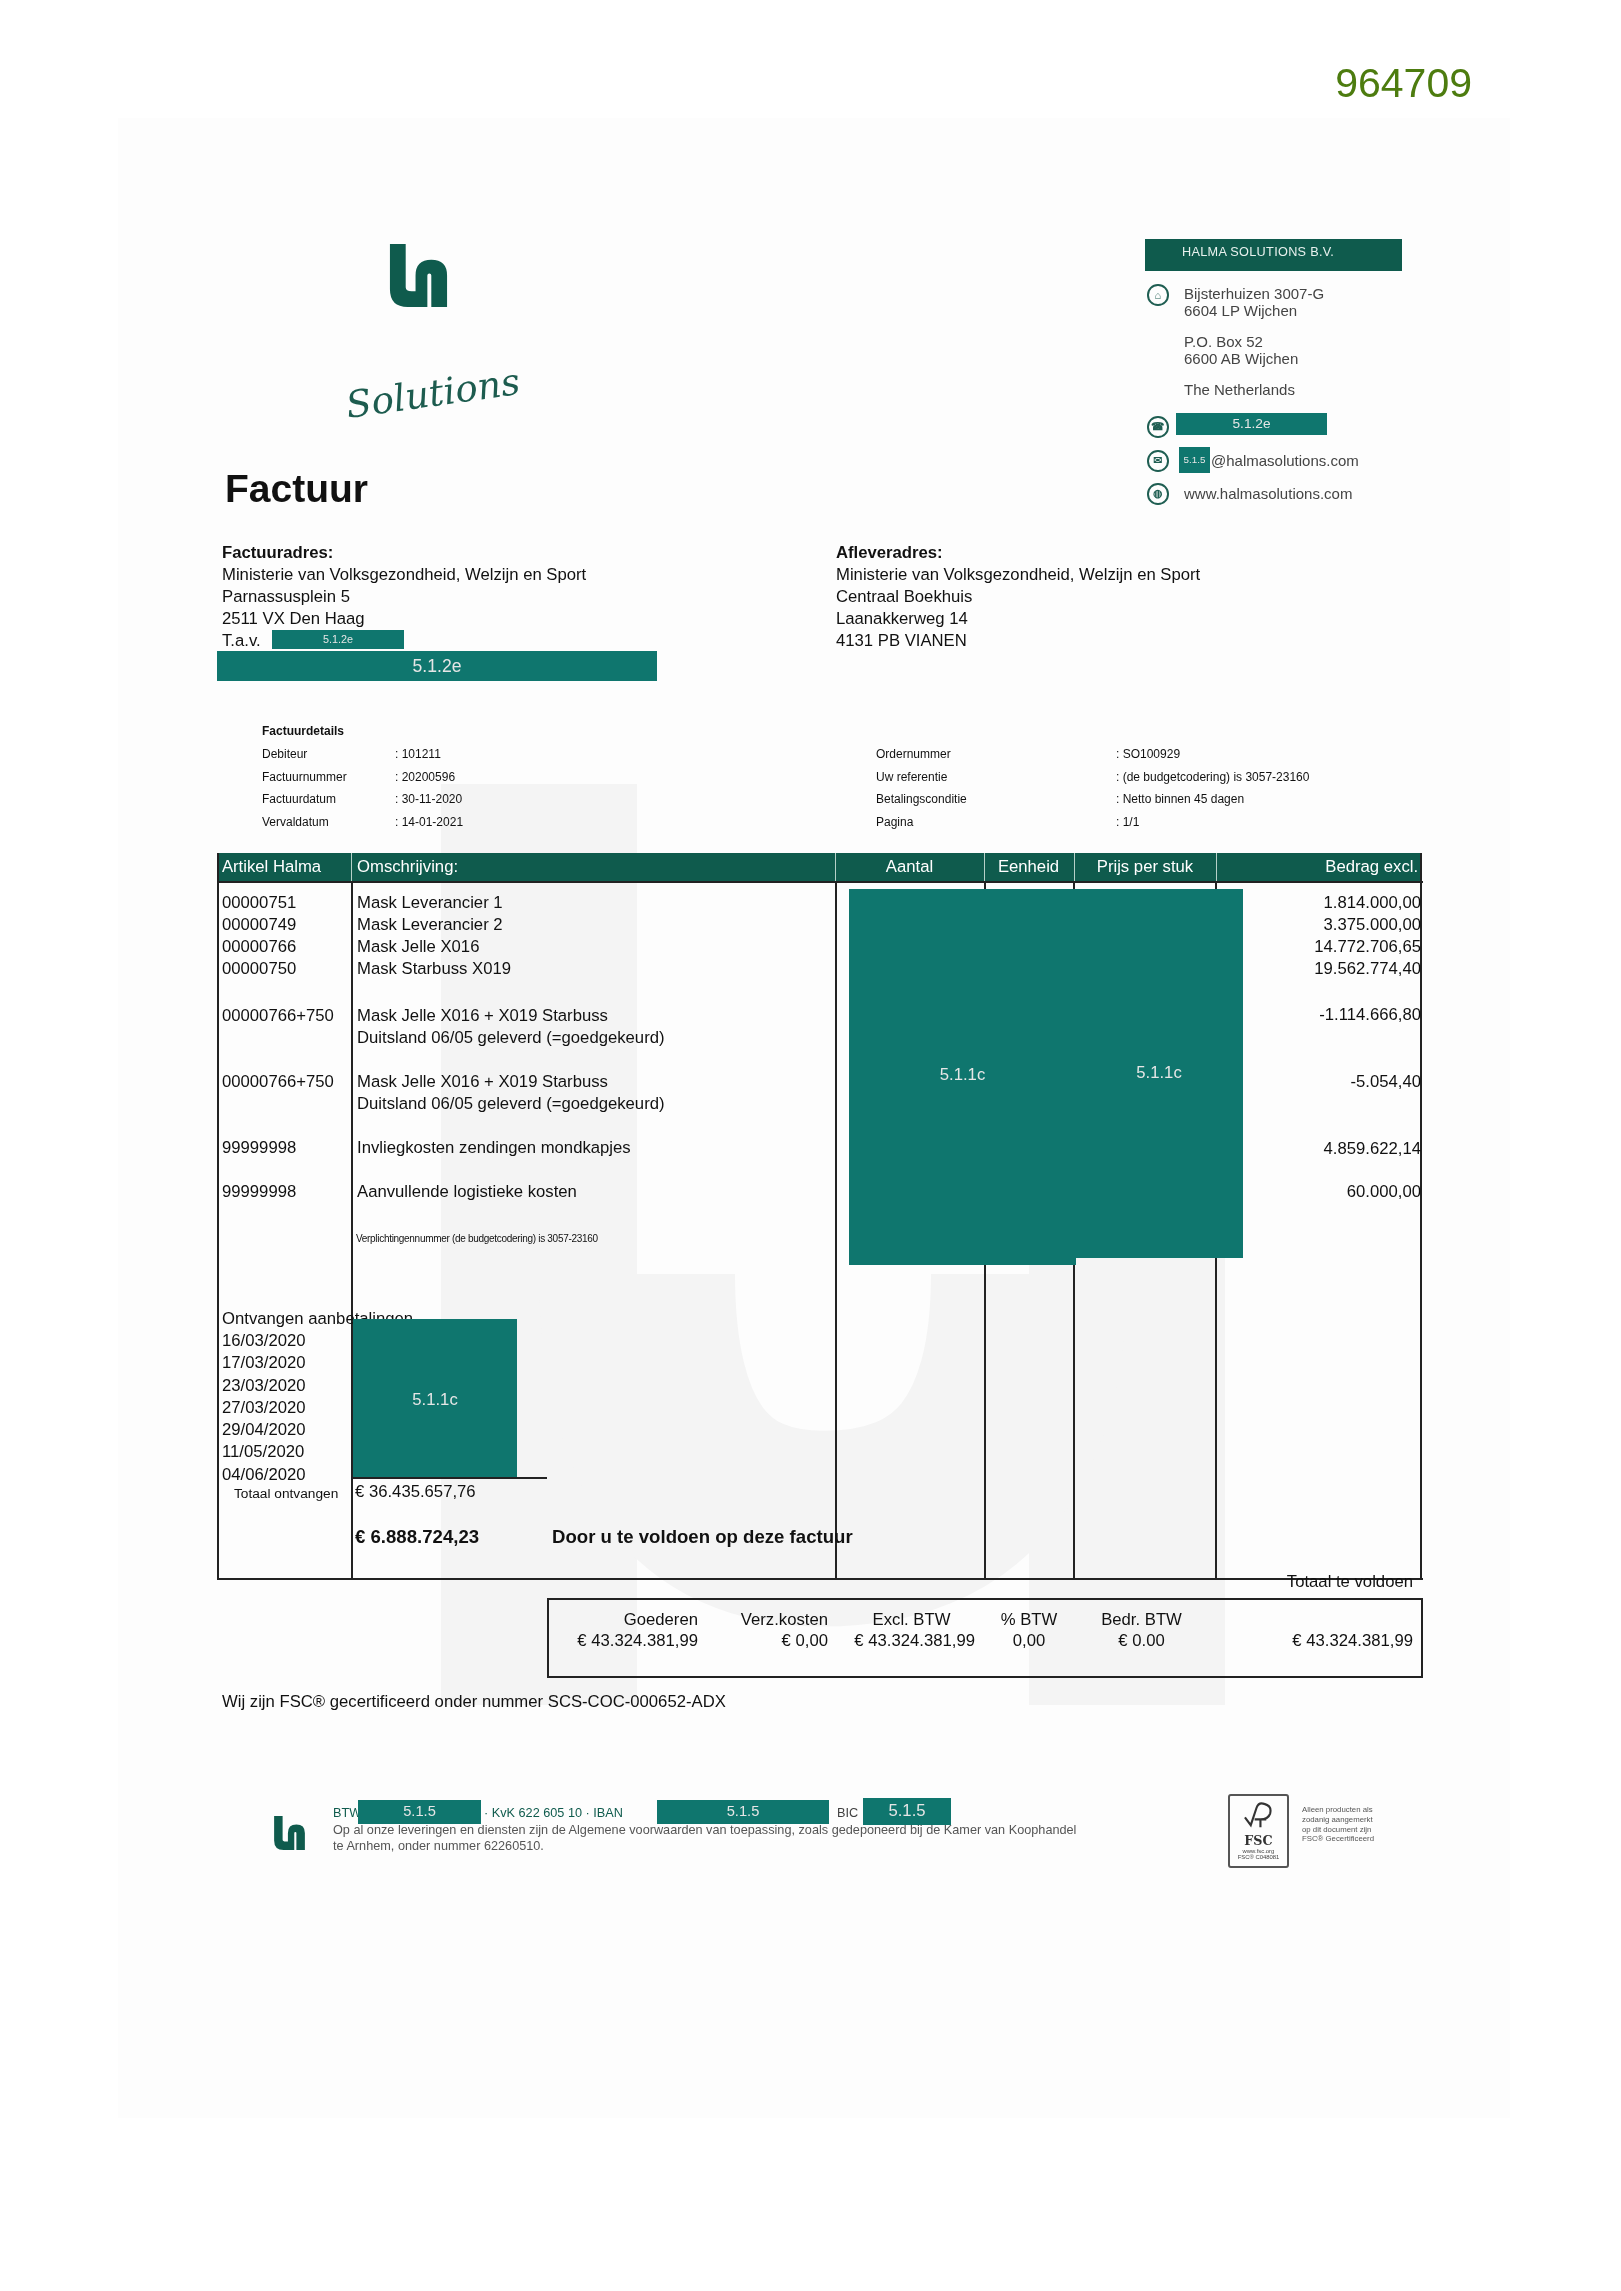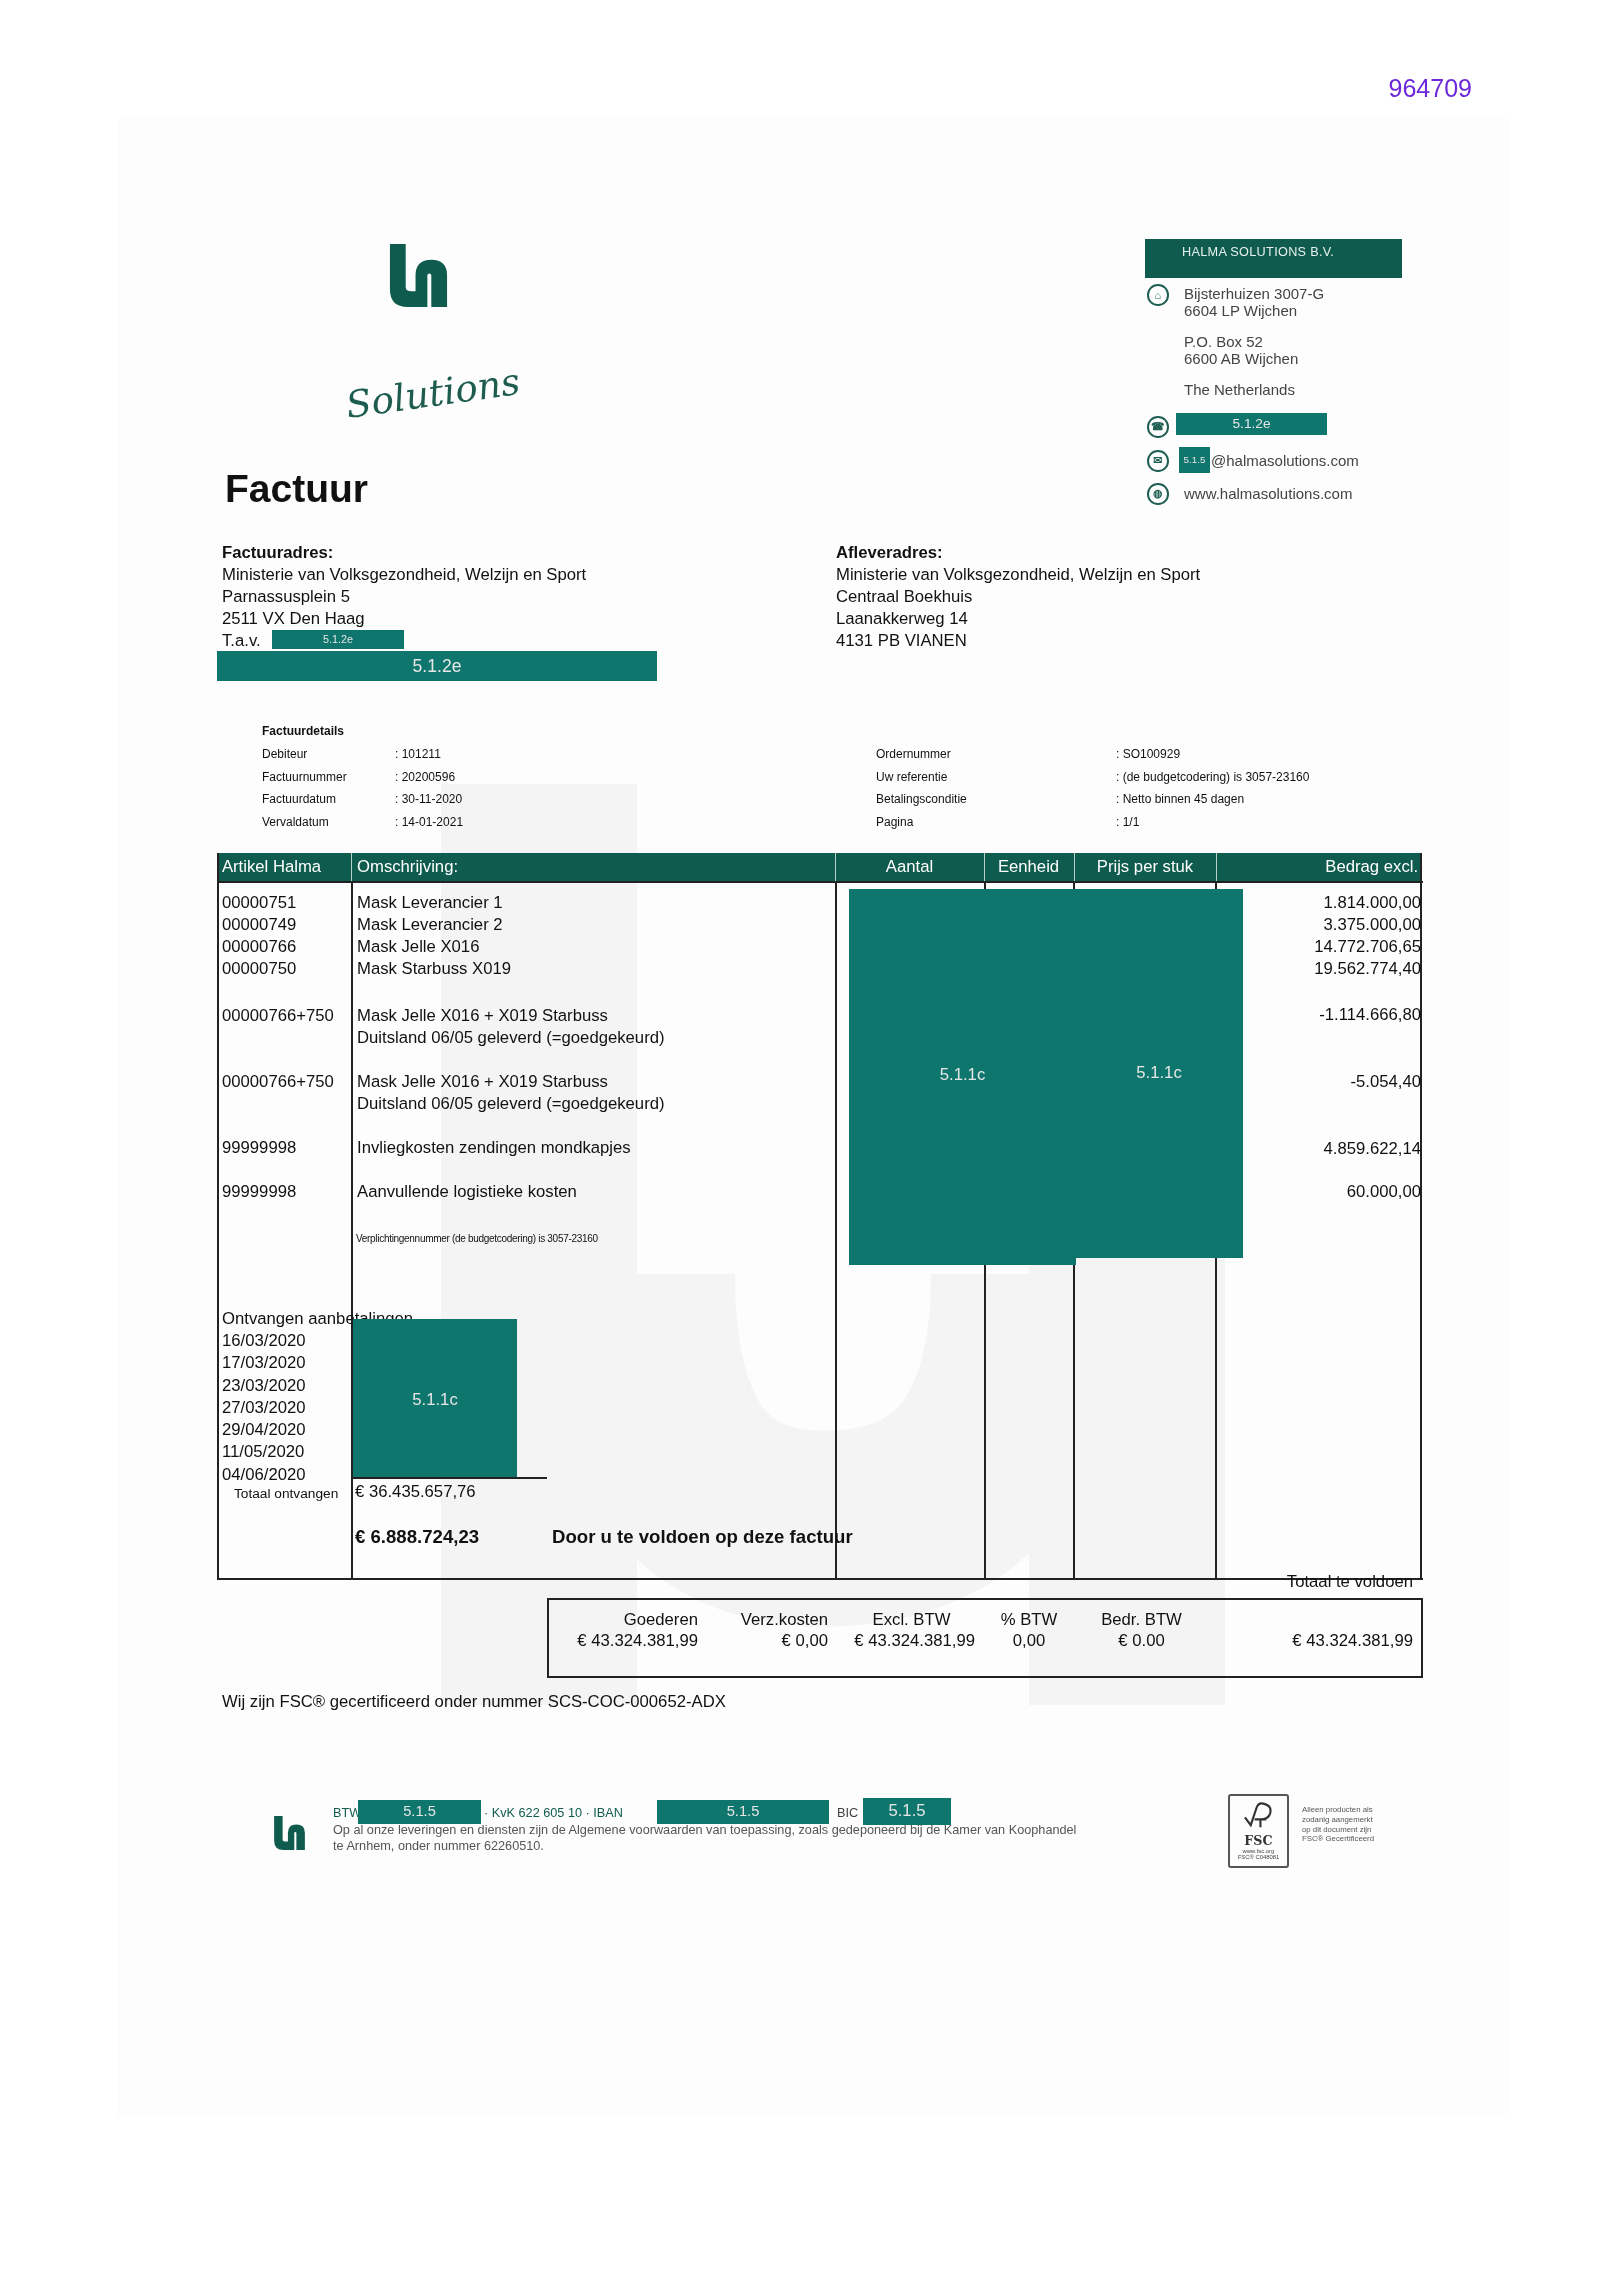--- a/index.html
+++ b/index.html
@@ -1,26 +1,26 @@
 <!DOCTYPE html>
 <html><head>
 <meta charset="utf-8">
 <style>
   html, body { margin:0; padding:0; }
   body { width:1621px; height:2292px; background:#ffffff; position:relative; overflow:hidden;
          font-family:"Liberation Sans", sans-serif; color:#111; }
   .abs { position:absolute; }
   .page-bg { position:absolute; left:118px; top:118px; width:1392px; height:2000px; background:#fdfdfd; }
   .watermark { position:absolute; left:431px; top:784px; width:804px; height:921px; }
-  .docnum { right:149px; top:74px; font-size:25px; color:#6d28d9; }
+  .docnum { right:149px; top:60px; font-size:41px; color:#4d7c0f; }
   .logo { left:306px; top:235px; width:235px; height:186px; }
   .logo-word { position:absolute; left:0; top:74px; width:235px; text-align:center; font-weight:bold; font-size:61px; color:#233437; letter-spacing:1px; }
   .logo-script { position:absolute; left:29px; top:137px; width:196px; text-align:center; font-family:"DejaVu Serif", serif; font-style:italic; font-size:37px; color:#1d5c4f; transform:rotate(-8deg); }
   .title { left:225px; top:467px; font-size:39px; font-weight:bold; color:#111; }
-  .company-bar { left:1145px; top:239px; width:257px; height:39px; background:#0f5b4d; color:#e8f1ee; font-size:12.7px; line-height:27.4px; padding-left:37px; box-sizing:border-box; letter-spacing:0.3px;}
+  .company-bar { left:1145px; top:239px; width:257px; height:32px; background:#0f5b4d; color:#e8f1ee; font-size:12.7px; line-height:27.4px; padding-left:37px; box-sizing:border-box; letter-spacing:0.3px;}
   .contact { left:1147px; font-size:15px; color:#444; line-height:16.7px; }
   .cicon { position:absolute; width:21.6px; height:21.6px; border:2.5px solid #1f5e52; border-radius:50%; box-sizing:border-box; display:flex; align-items:center; justify-content:center; font-size:10.8px; color:#1f5e52; font-weight:bold;}
   .redact { background:#0f766e; color:#e6e6e6; text-align:center; font-family:"Liberation Sans", sans-serif; }
   .addr { font-size:16.7px; line-height:22px; color:#111; }
   .details { font-size:12px; line-height:22.5px;margin-left:40px; }
   .details .lbl { display:inline-block; }
   .hdr { position:absolute; left:218px; top:853px; width:1204px; height:28px; background:#0f5b4d; color:#fff; font-size:16.7px; }
   .hcell { position:absolute; top:0; height:28px; line-height:27.4px; white-space:nowrap; }
   .vline { position:absolute; width:2px; background:#222; }
   .hline { position:absolute; height:2px; background:#222; }

